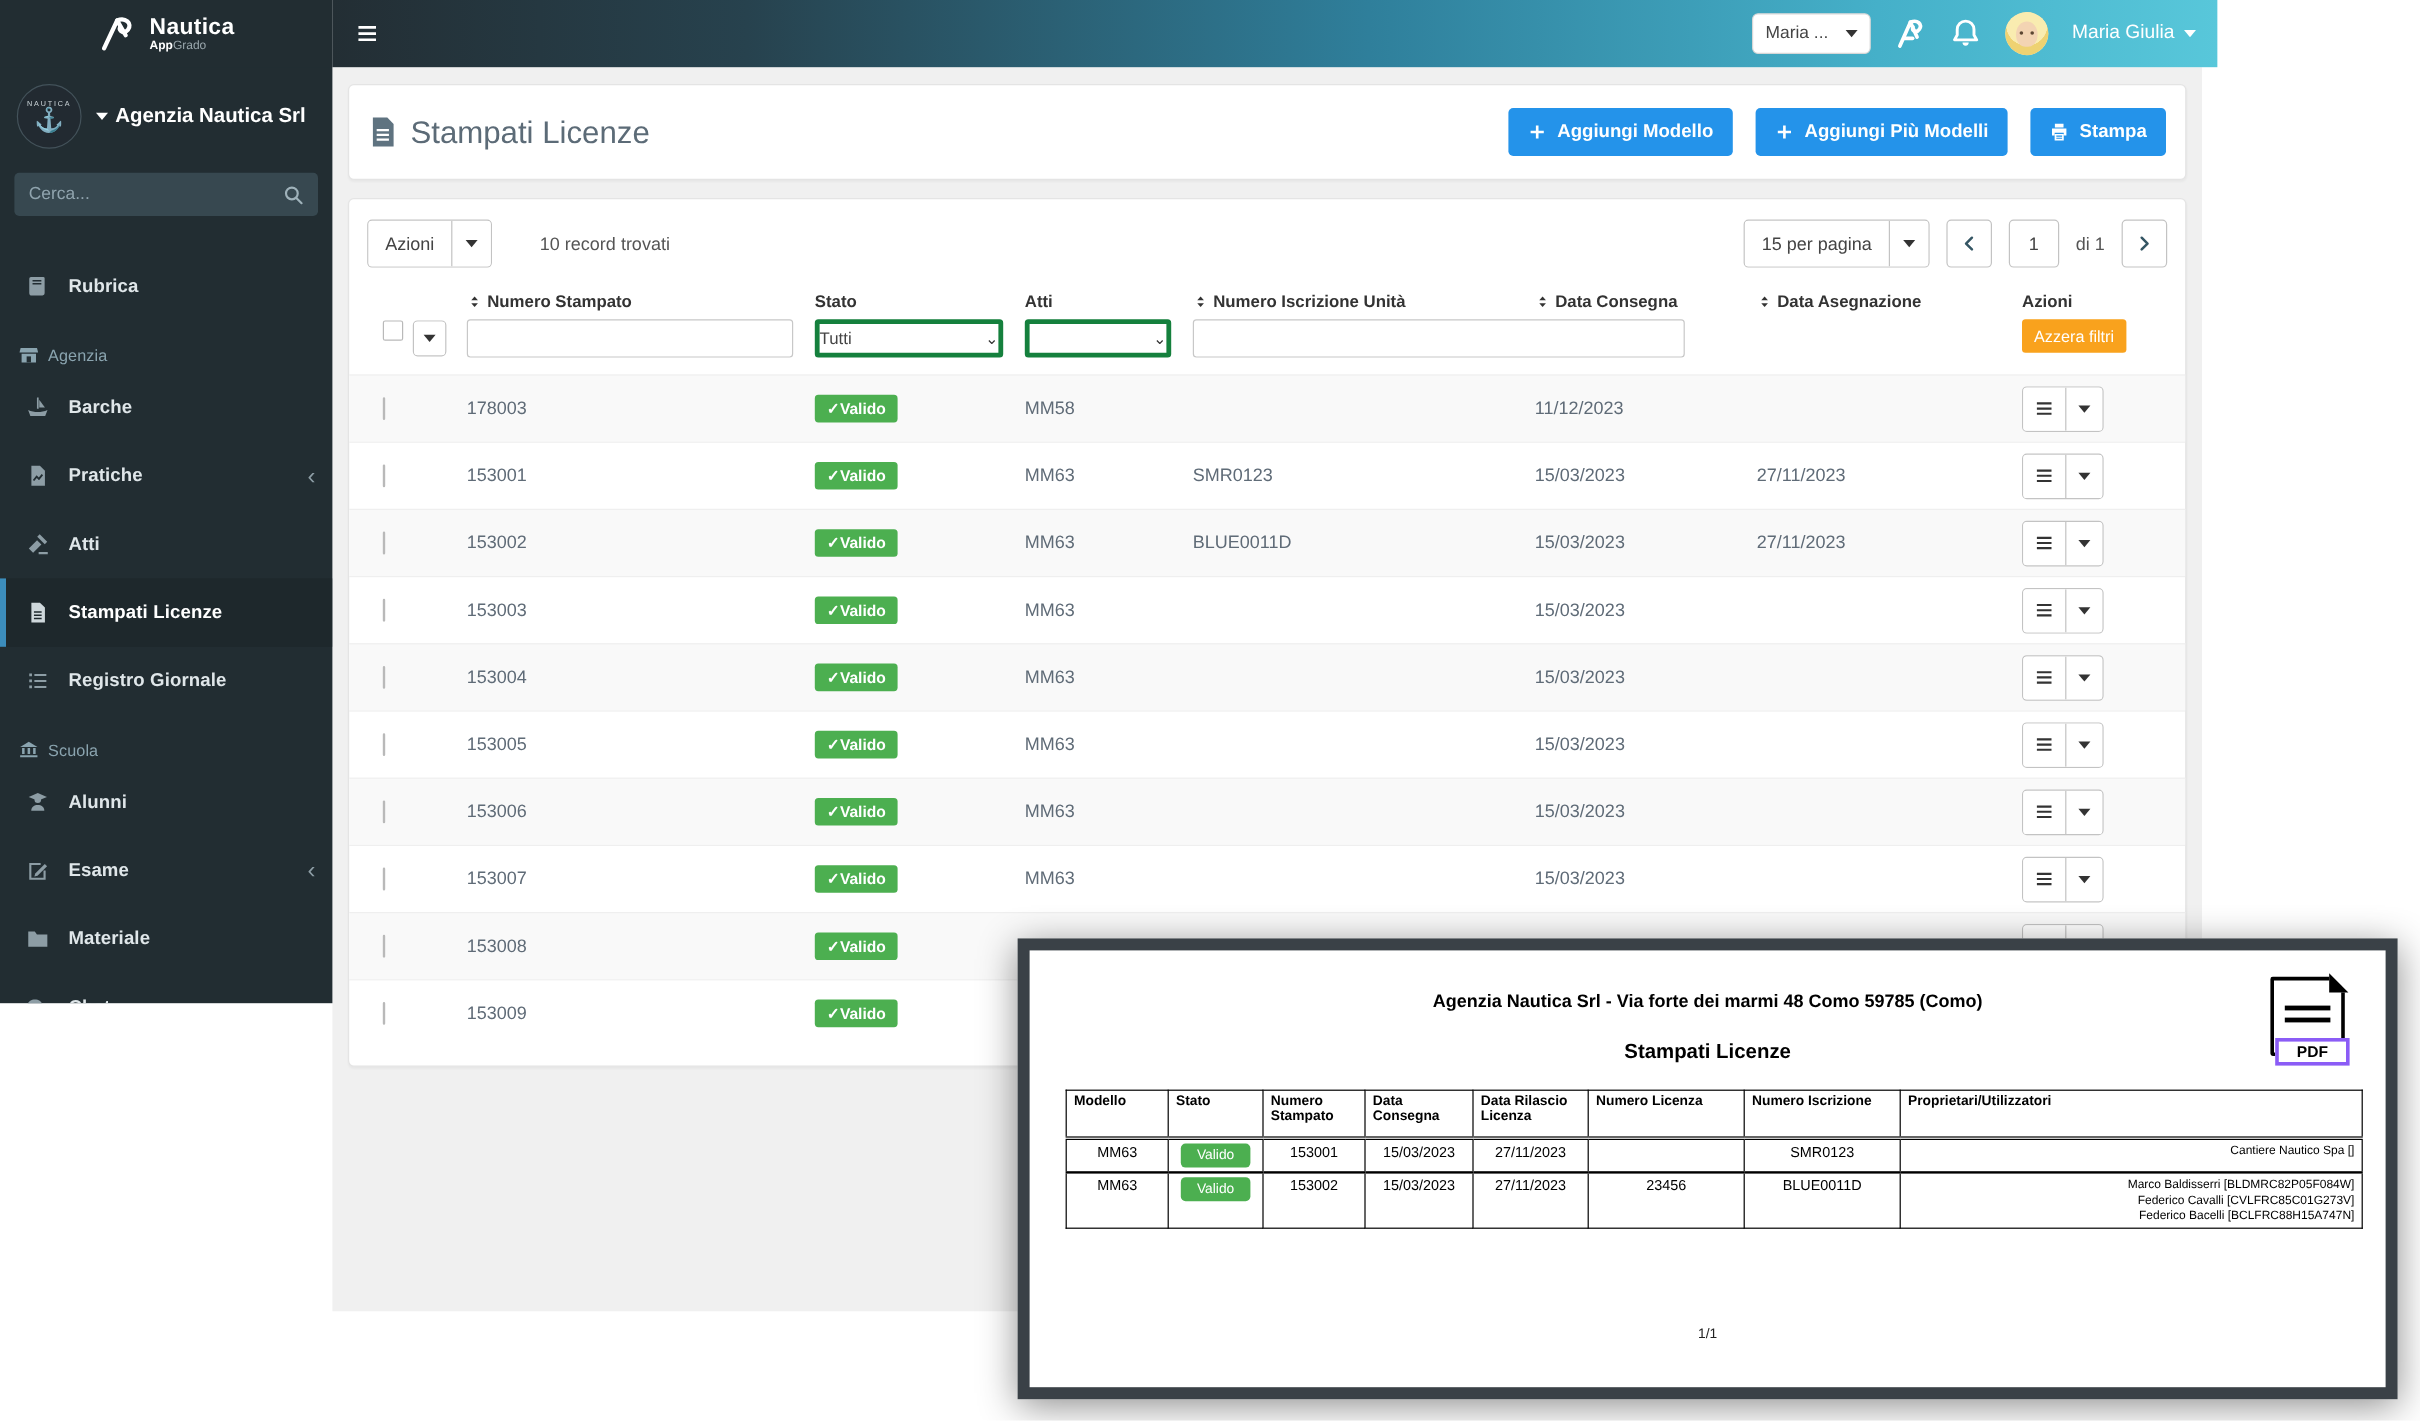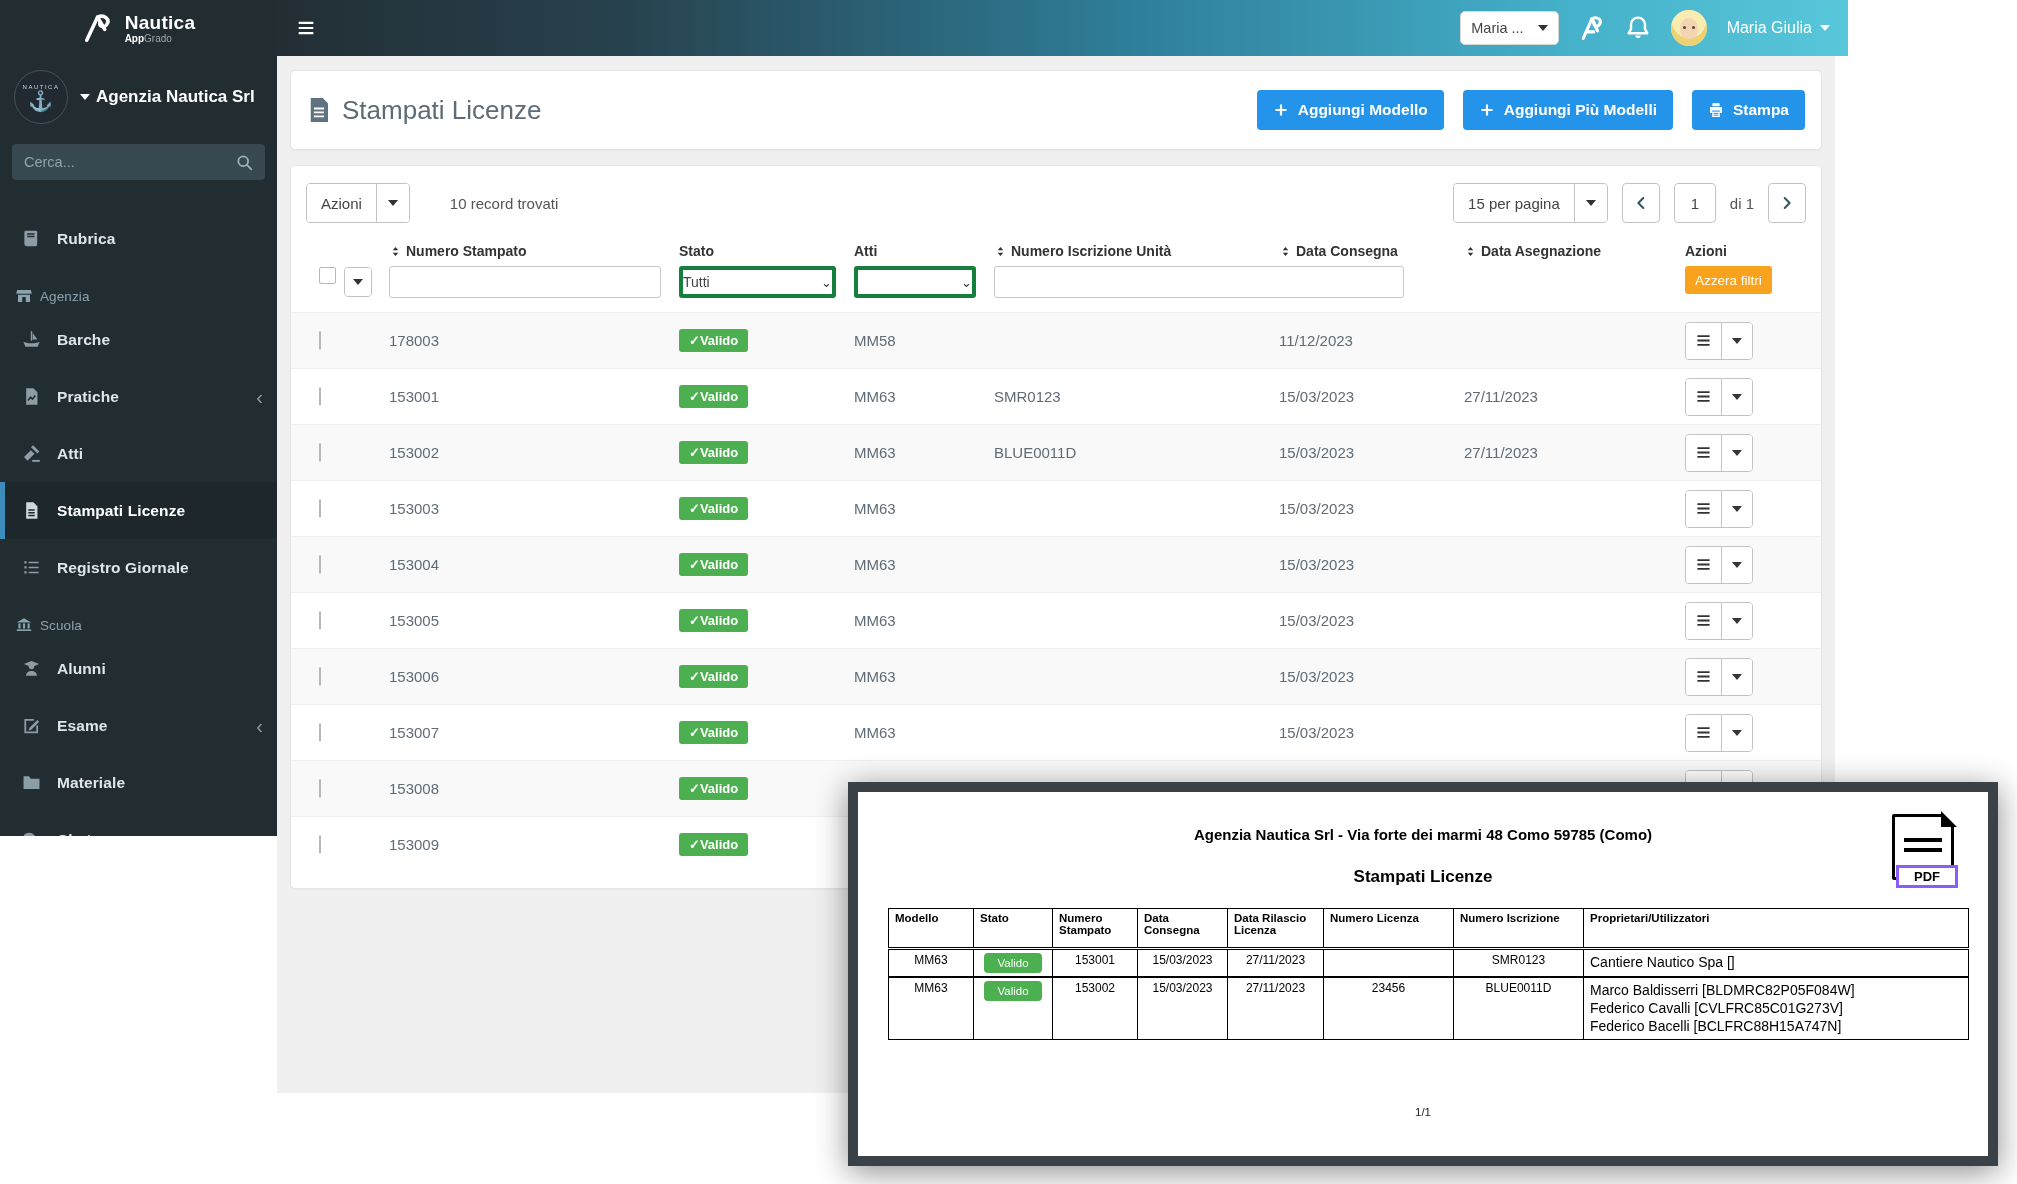--- a/index.html
+++ b/index.html
@@ -125,21 +125,21 @@
   
   .pdf-overlay{position:absolute;left:848px;top:782px;width:1150px;height:384px;background:#fff;border:10px solid #3a4147;box-shadow:0 6px 30px rgba(0,0,0,.45);z-index:50;}
   .pdf-inner{position:relative;width:100%;height:100%;padding-top:34px;color:#000;}
   .pdf-letterhead{text-align:center;font-size:15px;font-weight:bold;}
   .pdf-title{text-align:center;font-size:17px;font-weight:bold;margin-top:24px;}
   .pdf-table{border-collapse:collapse;table-layout:fixed;width:1081px;margin:21px 0 0 30px;font-size:12px;}
   .pdf-table th,.pdf-table td{border:1px solid #000;padding:3px 6px;vertical-align:top;}
   .pdf-table th{text-align:left;font-size:11.5px;height:40px;border-bottom:3px double #000;}
   .pdf-table td{text-align:center;}
   .pdf-table tr + tr td{border-top:2px solid #000;}
-  .pdf-table td.props{text-align:left;white-space:pre-line;font-size:14px;line-height:1.3;margin-top:16px;}
+  .pdf-table td.props{text-align:right;white-space:pre-line;font-size:10px;line-height:1.3;margin-top:16px;}
   .pdf-badge{display:inline-block;background:var(--c-green);color:#fff;border-radius:4px;padding:4px 13px;font-size:11.5px;}
   .pdf-page{position:absolute;left:0;right:0;bottom:38px;text-align:center;font-size:11.5px;color:#222;}
   .pdf-fileicon{position:absolute;right:34px;top:22px;width:62px;height:66px;}
   .pdf-fileicon .sheet{position:absolute;inset:0;background:#fff;border:3px solid #000;border-radius:2px;}
   .pdf-fileicon .fold{position:absolute;right:-3px;top:-3px;width:0;height:0;border-left:16px solid #000;border-top:16px solid #fff;}
   .pdf-fileicon .l1,.pdf-fileicon .l2{position:absolute;left:12px;right:12px;height:4px;background:#000;}
   .pdf-fileicon .l1{top:24px;} .pdf-fileicon .l2{top:34px;}
   .pdf-fileicon .tag{position:absolute;left:4px;bottom:-8px;right:-4px;background:#fff;border:3px solid #8b5cf6;font-size:13px;font-weight:bold;text-align:center;padding:1px 0;}
 </style>
 </head>

